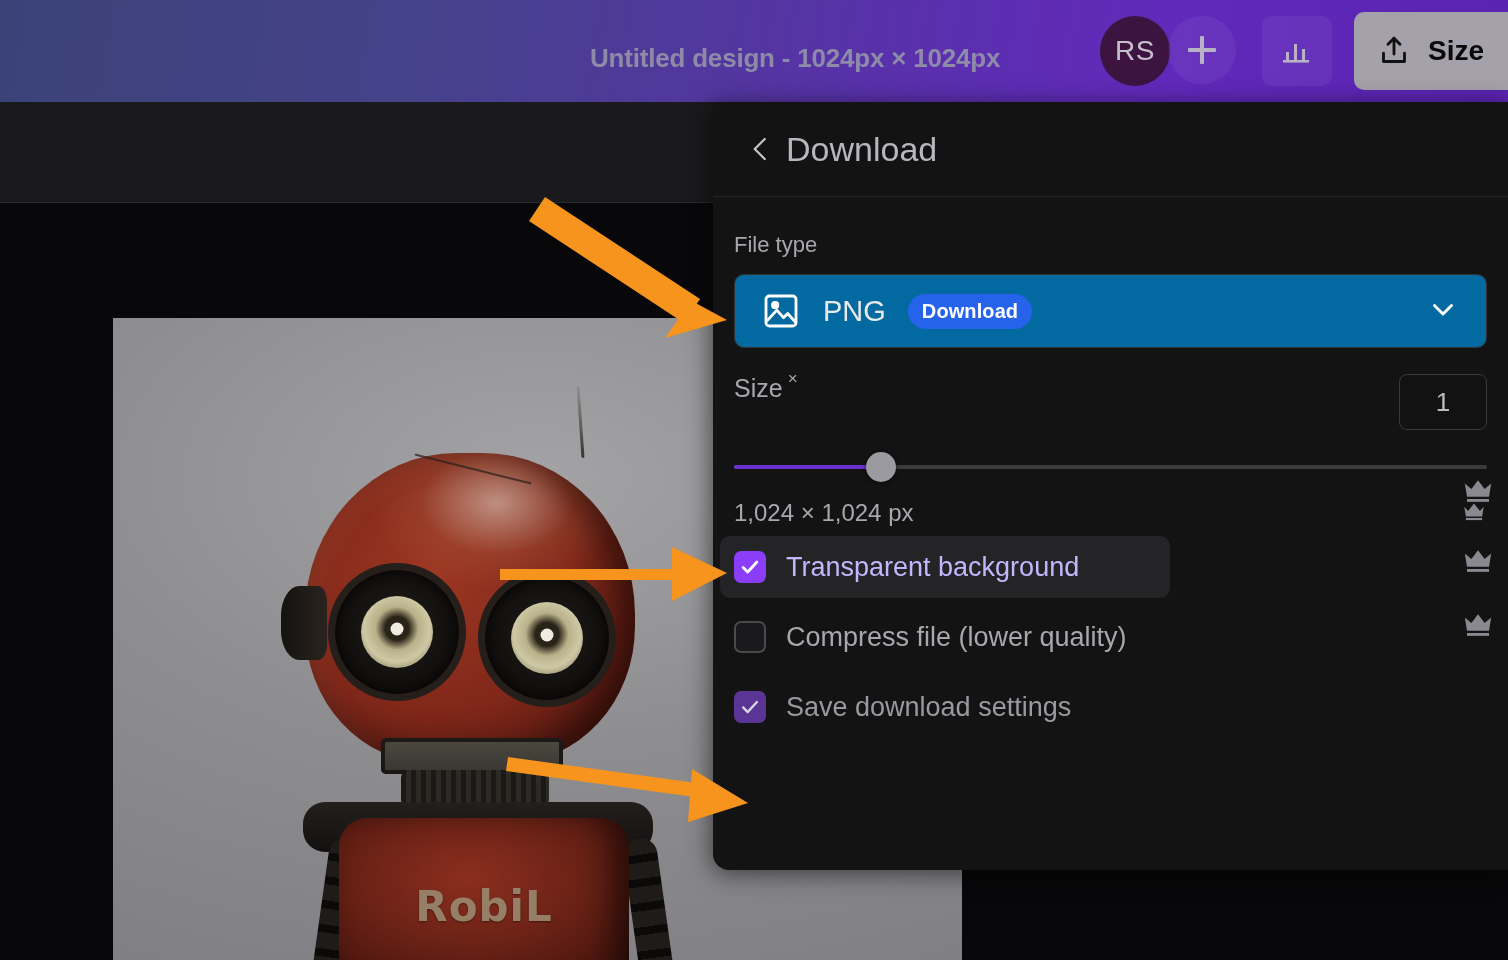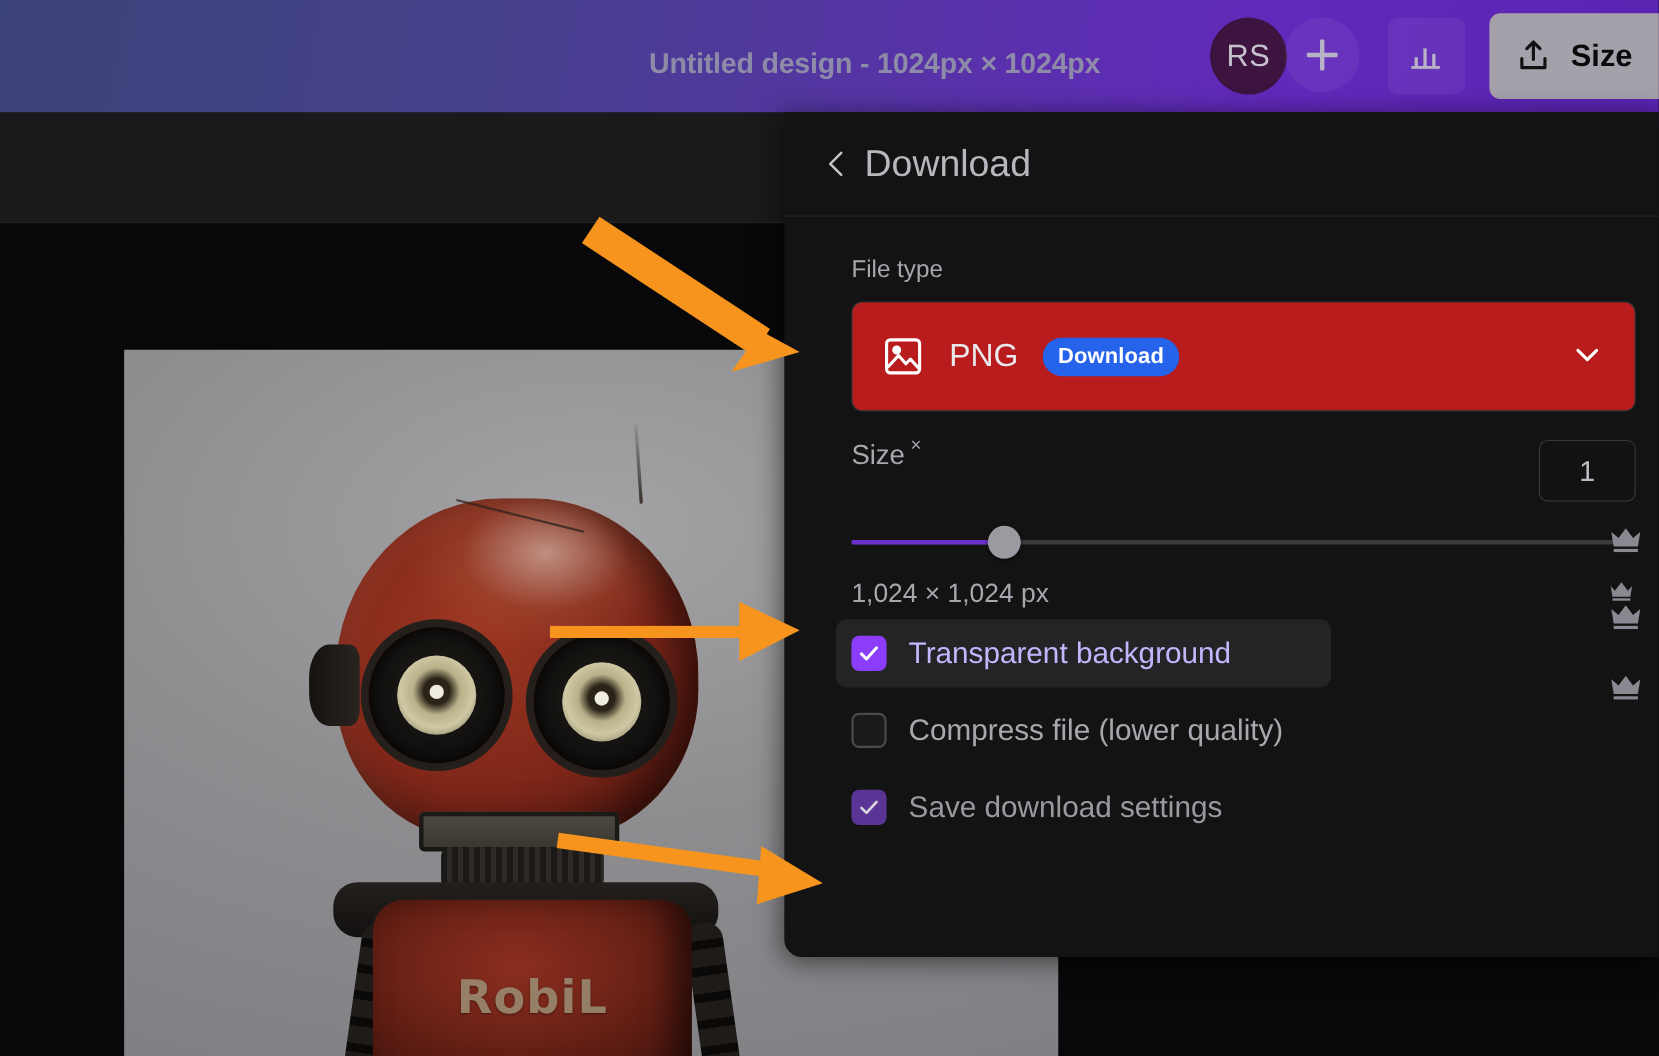--- a/index.html
+++ b/index.html
@@ -128,26 +128,26 @@
     box-shadow: -2px 4px 24px rgba(0,0,0,0.55);
     overflow: hidden;
   }
   .panel-header {
     position: relative; height: 95px; display: flex; align-items: center;
     border-bottom: 1px solid #262627; padding-left: 31px;
   }
   .back-icon { width: 34px; height: 34px; display: flex; align-items: center; justify-content: center; }
   .panel-title { margin-left: 8px; font-size: 34px; font-weight: 400; color: #b9b7bd; }
 
-  .panel-body { padding: 0 21px; position: relative; margin-left: 40px; }
+  .panel-body { padding: 0 21px; position: relative; }
   .section-label { margin-top: 35px; font-size: 22px; color: #a9a7ae; font-weight: 400; }
 
   .filetype-select {
-    margin-top: 16px; height: 100px; border-radius: 10px;
-    background: #b91c1c; border: 1px solid #333335;
+    margin-top: 16px; height: 74px; border-radius: 10px;
+    background: #0369a1; border: 1px solid #333335;
     display: flex; align-items: center; padding: 0 26px; gap: 22px;
   }
   .ft-name { font-size: 29px; color: #e9e8ec; font-weight: 400; }
   .badge {
     background: #2563eb; color: #fff; font-size: 20px; font-weight: 700;
     padding: 6px 14px; border-radius: 999px; letter-spacing: 0.1px;
   }
   .chev { margin-left: auto; }
 
   .size-row { margin-top: 26px; display: flex; align-items: flex-start; }

